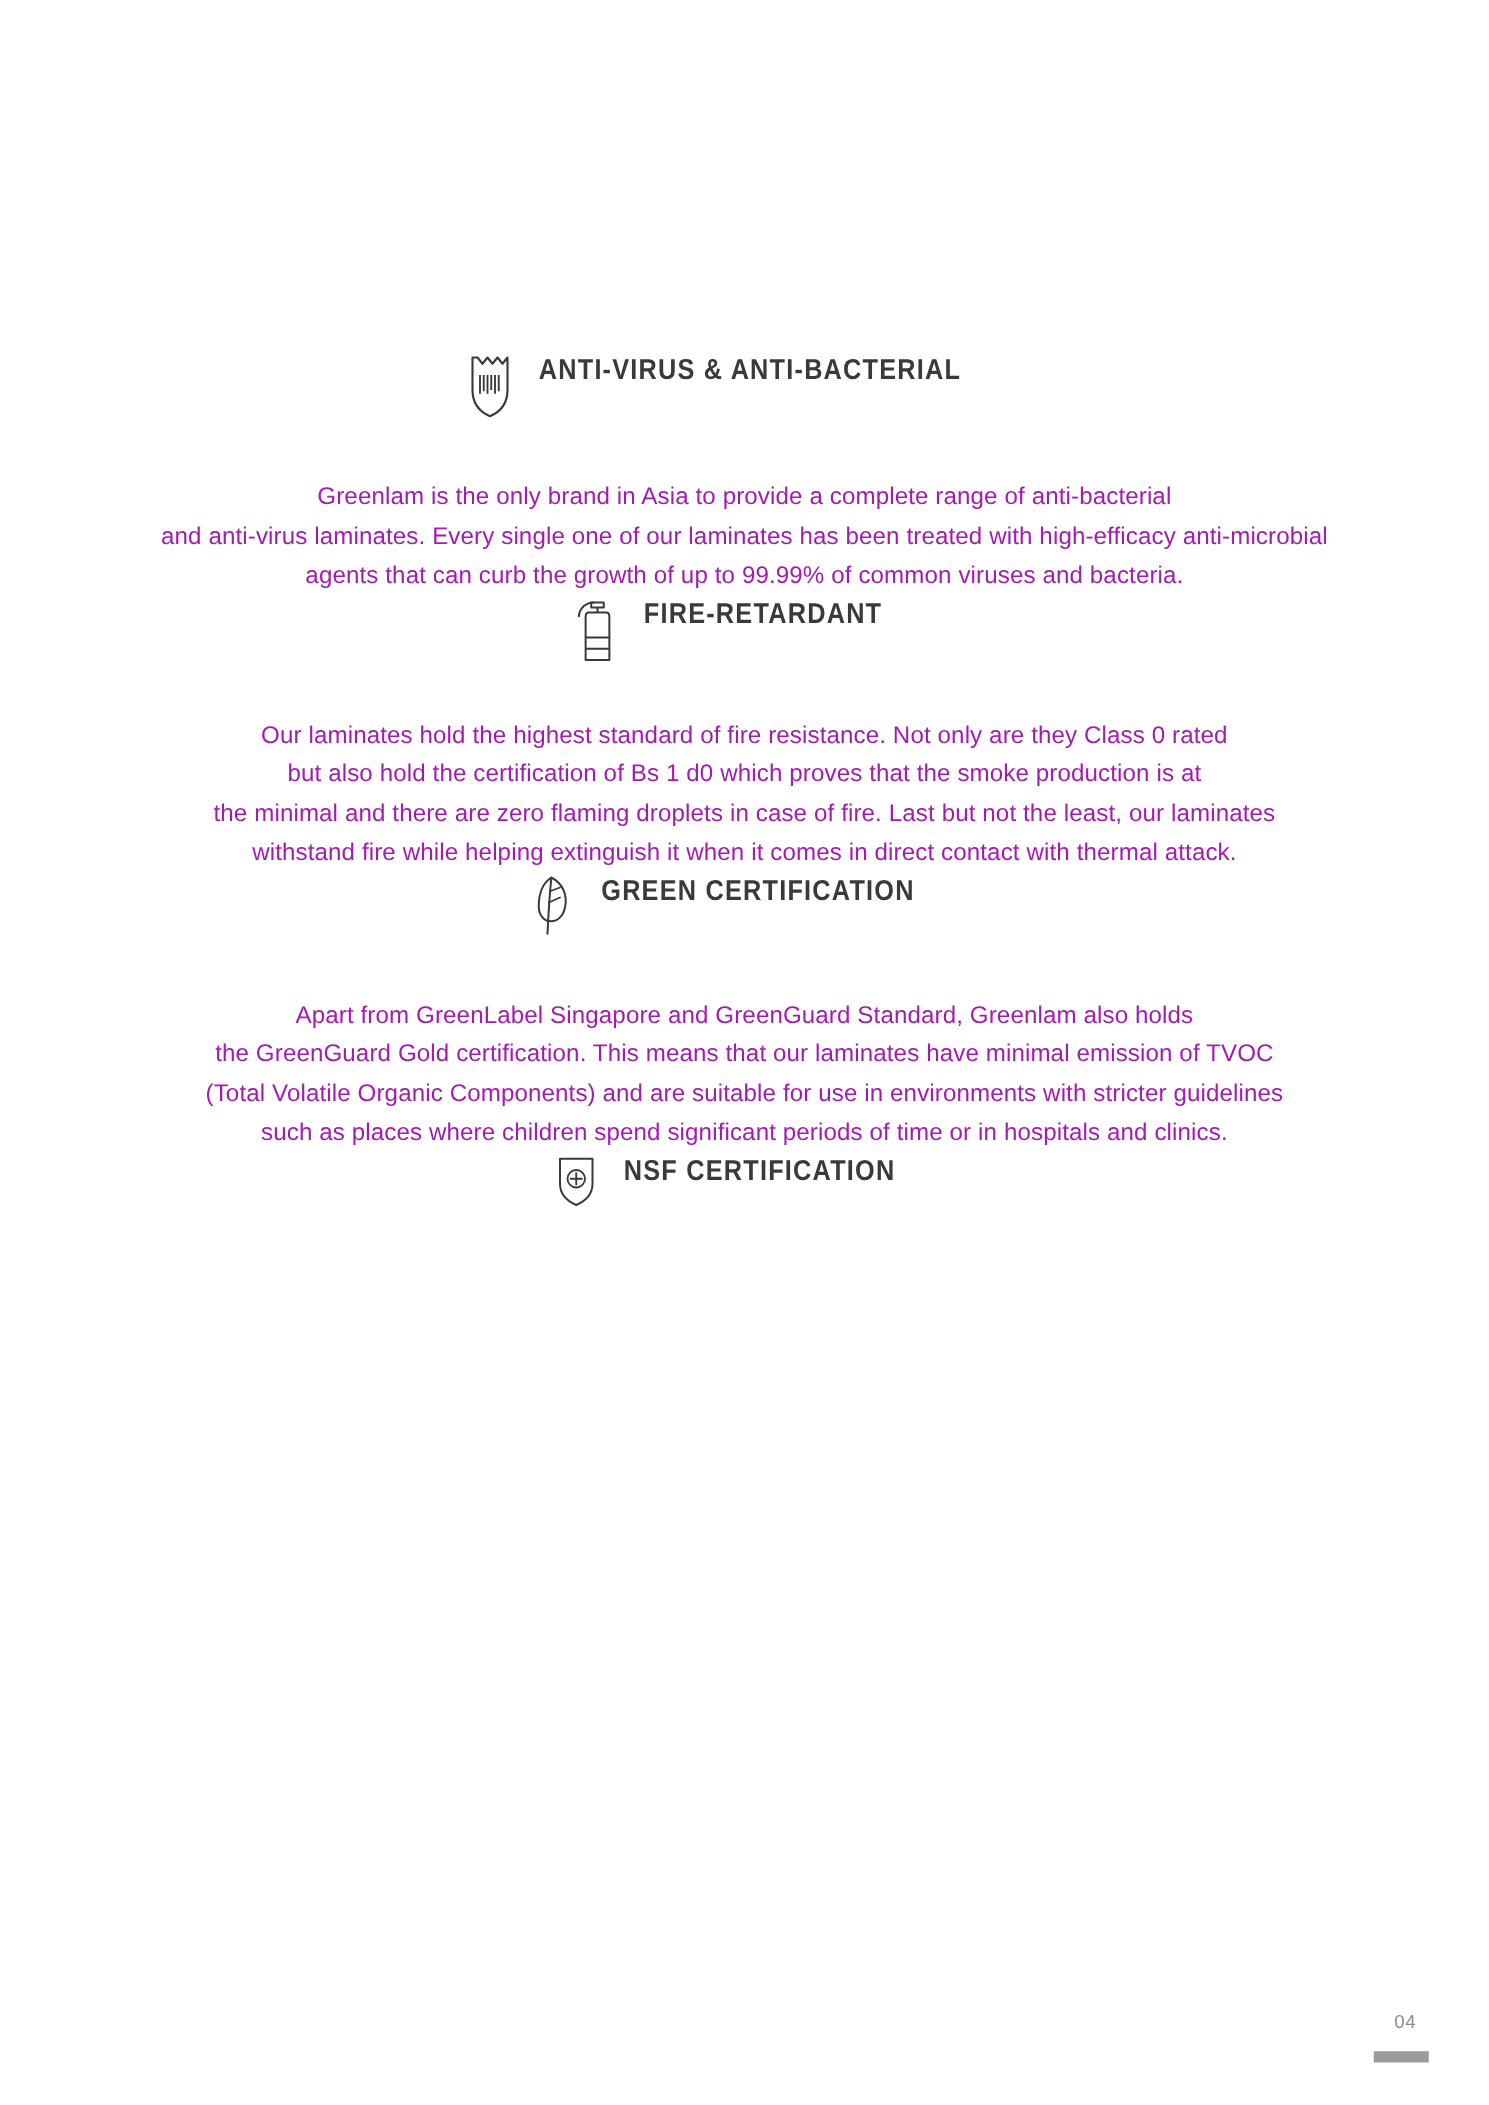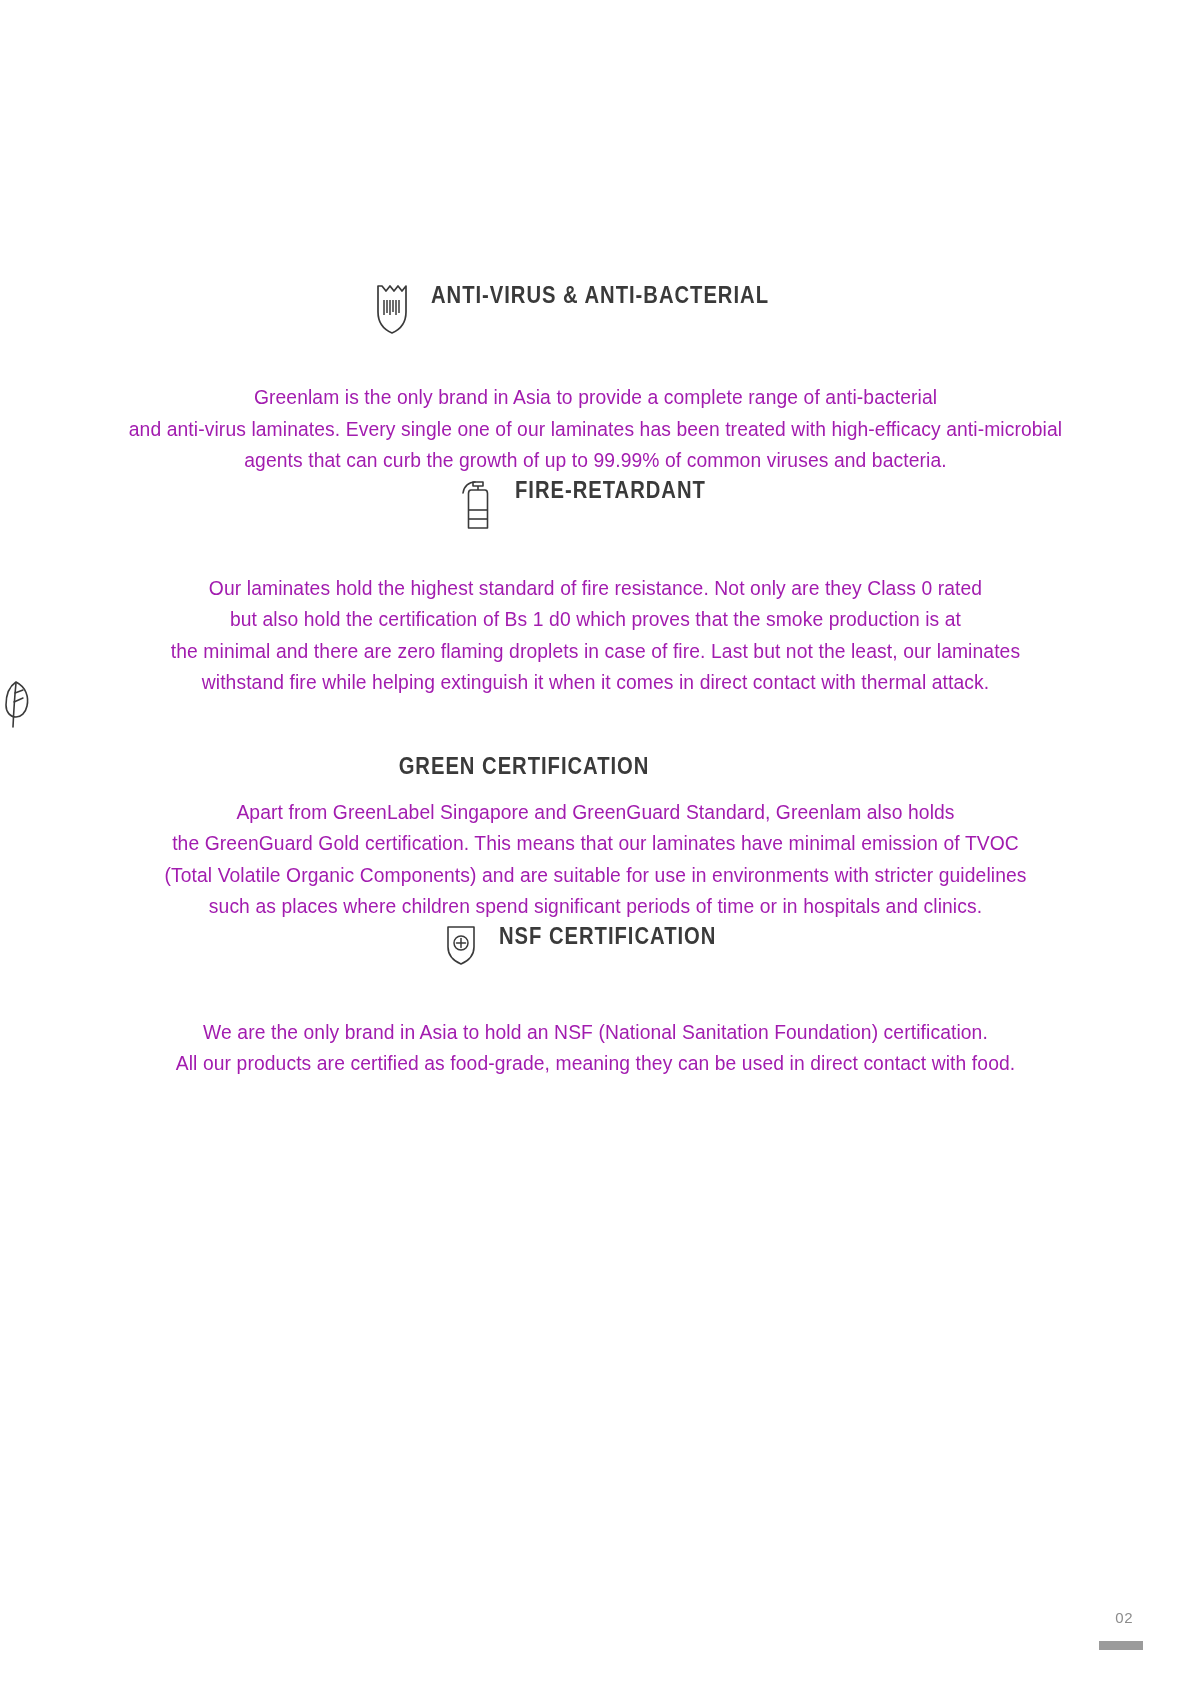--- a/index.html
+++ b/index.html
@@ -74,21 +74,21 @@
 
   
   .sec-virus  .sec-head { margin-bottom: 38px; }
   .sec-virus  .sec-body { max-width: 960px; }
 
   .sec-fire   { margin-top: 180px; }
   .sec-fire   .sec-head { margin-bottom: 34px; }
   .sec-fire   .sec-body { max-width: 880px; }
 
   .sec-green  { margin-top: 160px; }
-  .sec-green  .sec-head { margin-bottom: 36px; flex-direction: column; }
+  .sec-green  .sec-head { margin-bottom: 36px; }
   .sec-green  .sec-body { max-width: 940px; }
 
   .sec-nsf    { margin-top: 155px; }
   .sec-nsf    .sec-head { margin-bottom: 32px; }
   .sec-nsf    .sec-body { max-width: 920px; }
 
   
   .page-num {
     position: absolute;
     right: 58px;
@@ -179,21 +179,19 @@
         <span class="sec-icon">
           <svg width="32" height="44" viewBox="0 0 32 44">
             <path d="M3 4 L29 4 L29 24 C29 33 23 38 16 41 C9 38 3 33 3 24 Z" fill="none" stroke="#3a3a3a" stroke-width="1.6" stroke-linejoin="round"></path>
             <circle cx="16" cy="20" r="7" fill="none" stroke="#3a3a3a" stroke-width="1.5"></circle>
             <line x1="16" y1="15.5" x2="16" y2="24.5" stroke="#3a3a3a" stroke-width="1.5" stroke-linecap="round"></line>
             <line x1="11.5" y1="20" x2="20.5" y2="20" stroke="#3a3a3a" stroke-width="1.5" stroke-linecap="round"></line>
           </svg>
         </span>
         <span class="sec-title">NSF CERTIFICATION</span>
       </div>
-      <p class="sec-body">We are the only brand in Asia to hold an NSF (National Sanitation Foundation) certification.
-All our products are certified as food-grade, meaning they can be used in direct contact with food.</p>
     </section>
 
   </div>
 
-  <div class="page-num">02</div>
+  <div class="page-num">04</div>
   <div class="page-rule"></div>
 </div>
 
 </body></html>

